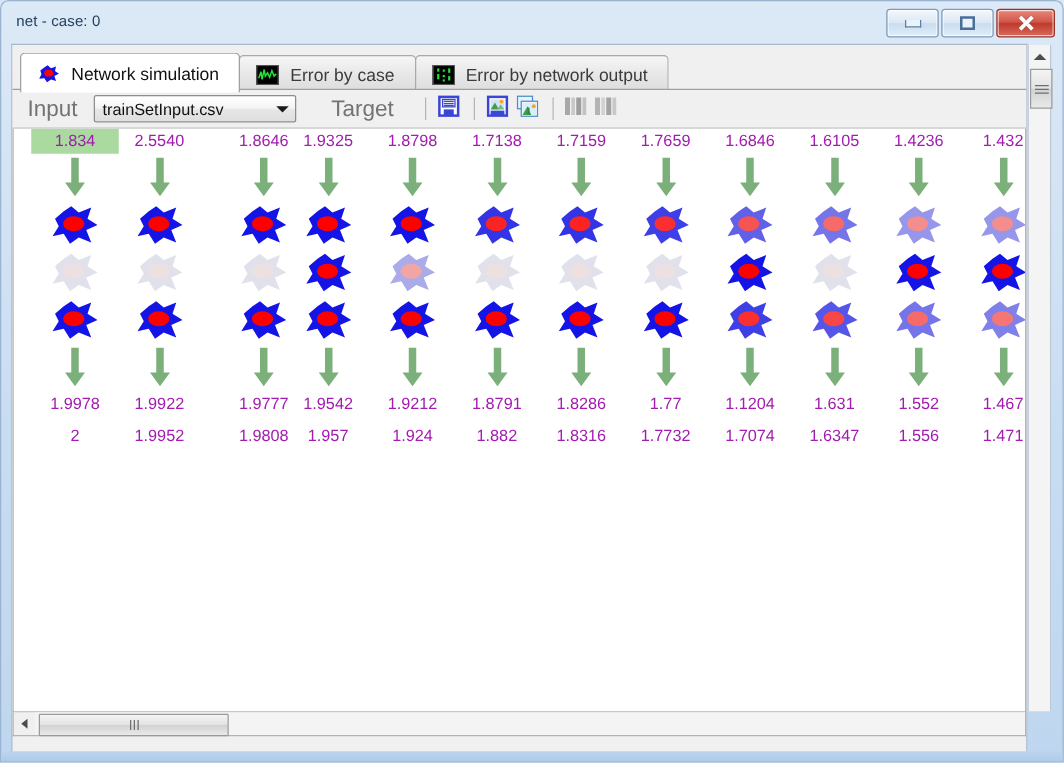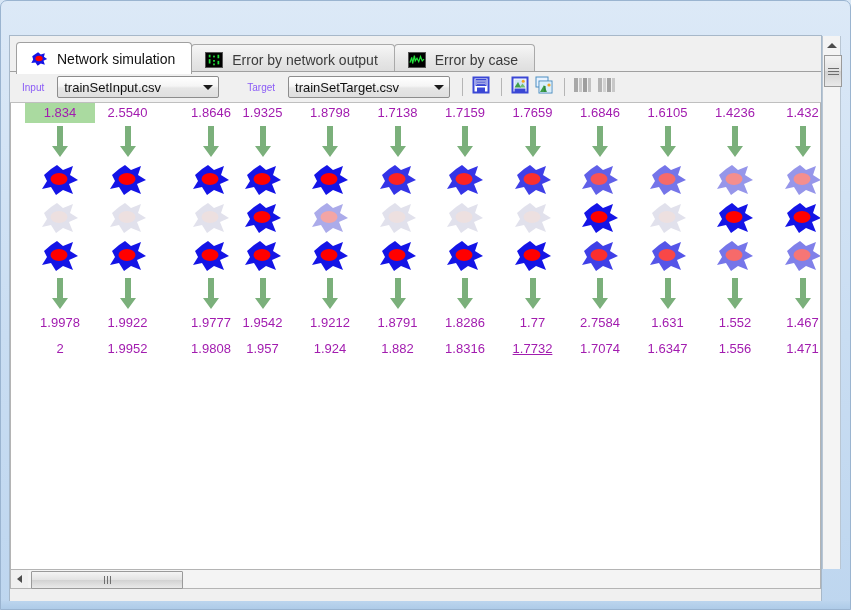--- a/index.html
+++ b/index.html
@@ -103,21 +103,21 @@
 
   
   .toolbar{
     position:relative;height:31px;
     background:#f0f0f0;
     display:flex;align-items:center;
     padding-left:12px;
     border-bottom:1px solid #bfbfbf;
     box-sizing:border-box;
   }
-  .tb-label{font-size:10px;color:#8b5cf6;margin-right:13px;}
+  .tb-label{font-size:18px;color:#737373;margin-right:13px;}
   .combo{
     position:relative;height:22px;width:162px;
     border:1px solid #8d8d8d;border-radius:2px;
     background:linear-gradient(180deg,#ffffff 0%,#f5f5f5 45%,#e6e6e6 55%,#dfdfdf 100%);
     display:flex;align-items:center;
     font-size:13px;color:#111;
     box-sizing:border-box;
     cursor:default;
   }
   .combo .cval{padding-left:6px;white-space:nowrap;overflow:hidden;text-align:center;}
@@ -203,85 +203,93 @@
     position:absolute;left:0;bottom:0;width:100%;height:8px;
     background:linear-gradient(180deg,#bcd5ee 0%,#aecbe8 100%);
   }
 </style>
 </head>
 <body>
 
 <div id="app">
   <div class="win-frame">
 
+    <div class="titlebar">
+      <div class="title-text">net - case: 0</div>
+      <div class="win-btns">
+        <div class="wbtn">
+          <span class="glyph-min"></span>
+        </div>
+        <div class="wbtn">
+          <span class="glyph-max"></span>
+        </div>
+        <div class="wbtn close">
+          <span class="glyph-close"></span>
+        </div>
+      </div>
+    </div>
 
     <div class="client">
 
       <div class="tabstrip">
         <div class="tabs">
 
           <div class="tab active">
             <span>
               <svg class="ic-neuron" viewBox="0 0 40 34">
                 <path d="M5 11 L12 6 L18 2 L24 7 L33 4 L31 12 L38 17 L30 21 L33 30 L24 27 L17 32 L12 25 L3 26 L7 18 Z" fill="#1414e6"></path>
                 <ellipse cx="20" cy="16" rx="8" ry="6" fill="#ff0000"></ellipse>
               </svg>
             </span>
             <span class="tab-label">Network simulation</span>
+          </div>
+
+          <div class="tab">
+            <span>
+              <svg class="ic-chart" viewBox="0 0 18 16">
+                <rect x="0" y="0" width="18" height="16" fill="#000000"></rect>
+                <polyline points="1,11 3,5 4,12 6,3 7,9 9,6 11,10 13,4 15,9 17,7" fill="none" stroke="#22e03a" stroke-width="1.4"></polyline>
+              </svg>
+            </span>
+            <span class="tab-label">Error by case</span>
           </div>
 
           <div class="tab">
             <span>
               <svg class="ic-chart" viewBox="0 0 18 16">
                 <rect x="0" y="0" width="18" height="16" fill="#000000"></rect>
                 <g fill="#22e03a">
                   <rect x="3" y="2" width="2" height="3"></rect>
                   <rect x="3" y="7" width="2" height="5"></rect>
                   <rect x="8" y="3" width="2" height="2"></rect>
                   <rect x="8" y="8" width="2" height="2"></rect>
                   <rect x="8" y="12" width="2" height="2"></rect>
                   <rect x="13" y="2" width="2" height="4"></rect>
                   <rect x="13" y="9" width="2" height="4"></rect>
                 </g>
               </svg>
             </span>
             <span class="tab-label">Error by network output</span>
           </div>
 
-          <div class="tab">
-            <span>
-              <svg class="ic-chart" viewBox="0 0 18 16">
-                <rect x="0" y="0" width="18" height="16" fill="#000000"></rect>
-                <polyline points="1,11 3,5 4,12 6,3 7,9 9,6 11,10 13,4 15,9 17,7" fill="none" stroke="#22e03a" stroke-width="1.4"></polyline>
-              </svg>
-            </span>
-            <span class="tab-label">Error by case</span>
-          </div>
-
         </div>
         <div class="tabstrip-underline"></div>
       </div>
 
       <div class="toolbar">
         <span class="tb-label">Input</span>
         <div class="combo">
           <span class="cval">trainSetInput.csv</span>
           <span class="carrow">
               <i class="caret"></i>
             </span>
         </div>
 
         <span class="tb-gap"></span>
         <span class="tb-label" style="margin-left:14px;">Target</span>
-        <div class="combo">
-          <span class="cval">trainSetTarget.csv</span>
-          <span class="carrow">
-              <i class="caret"></i>
-            </span>
-        </div>
 
         <span class="tb-sep" style="margin-left:12px;"></span>
 
         <div class="tb-btn">
           <span>
             <svg width="18" height="18" viewBox="0 0 18 18">
               <rect x="1.5" y="1.5" width="15" height="15" fill="#ffffff" stroke="#3a47d5" stroke-width="2"></rect>
               <rect x="4" y="3.5" width="10" height="6" fill="#e8e8ef" stroke="#3a47d5" stroke-width="1"></rect>
               <g stroke="#3a47d5" stroke-width="1">
                 <line x1="5" y1="5" x2="13" y2="5"></line>
@@ -603,21 +611,21 @@
                   <path d="M4 12 L11 6 L17 2 L23 7 L33 3 L30 12 L38 17 L29 21 L33 31 L23 27 L16 32 L11 24 L2 26 L7 18 Z" fill="rgb(20,20,230)"></path>
                   <ellipse cx="19" cy="16" rx="8.5" ry="6" fill="rgb(255,0,0)"></ellipse>
                 </svg>
               </div>
               <div class="arrow">
                 <svg width="18" height="32" viewBox="0 0 18 32">
                   <path d="M6 0 H12 V20 H17 L9 31 L1 20 H6 Z" fill="#7bb07b"></path>
                 </svg>
               </div>
               <div class="cell-val">1.77</div>
-              <div class="cell-val" style="margin-top: 6px; text-decoration: underline;">1.7732</div>
+              <div class="cell-val" style="margin-top: 6px;">1.7732</div>
             </div>
             <div class="col" style="left: 554px; width: 70px;">
               <div class="cell-val">1.6846</div>
               <div class="arrow">
                 <svg width="18" height="32" viewBox="0 0 18 32">
                   <path d="M6 0 H12 V20 H17 L9 31 L1 20 H6 Z" fill="#7bb07b"></path>
                 </svg>
               </div>
               <div class="neuron-slot">
                 <svg width="42" height="34" viewBox="0 0 40 34">
@@ -635,21 +643,21 @@
                 <svg width="42" height="34" viewBox="0 0 40 34">
                   <path d="M4 12 L11 6 L17 2 L23 7 L33 3 L30 12 L38 17 L29 21 L33 31 L23 27 L16 32 L11 24 L2 26 L7 18 Z" fill="rgb(63,63,231)"></path>
                   <ellipse cx="19" cy="16" rx="8.5" ry="6" fill="rgb(251,47,47)"></ellipse>
                 </svg>
               </div>
               <div class="arrow">
                 <svg width="18" height="32" viewBox="0 0 18 32">
                   <path d="M6 0 H12 V20 H17 L9 31 L1 20 H6 Z" fill="#7bb07b"></path>
                 </svg>
               </div>
-              <div class="cell-val">2.7584</div>
+              <div class="cell-val">1.1204</div>
               <div class="cell-val" style="margin-top: 6px;">1.7074</div>
             </div>
             <div class="col" style="left: 621.5px; width: 70px;">
               <div class="cell-val">1.6105</div>
               <div class="arrow">
                 <svg width="18" height="32" viewBox="0 0 18 32">
                   <path d="M6 0 H12 V20 H17 L9 31 L1 20 H6 Z" fill="#7bb07b"></path>
                 </svg>
               </div>
               <div class="neuron-slot">

